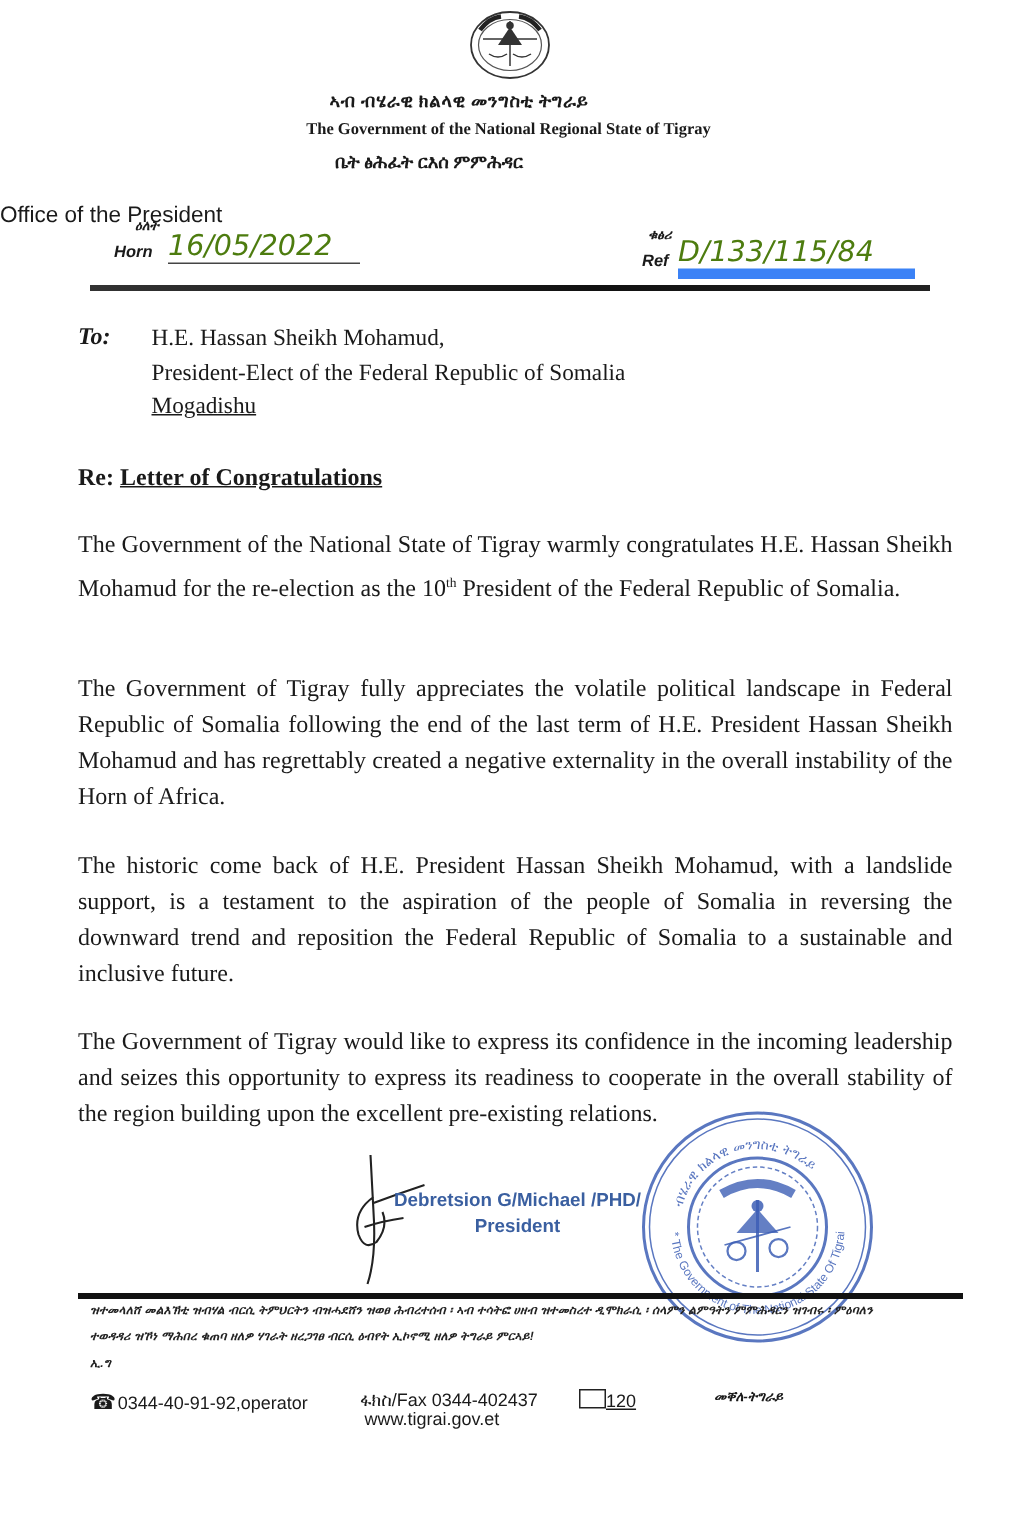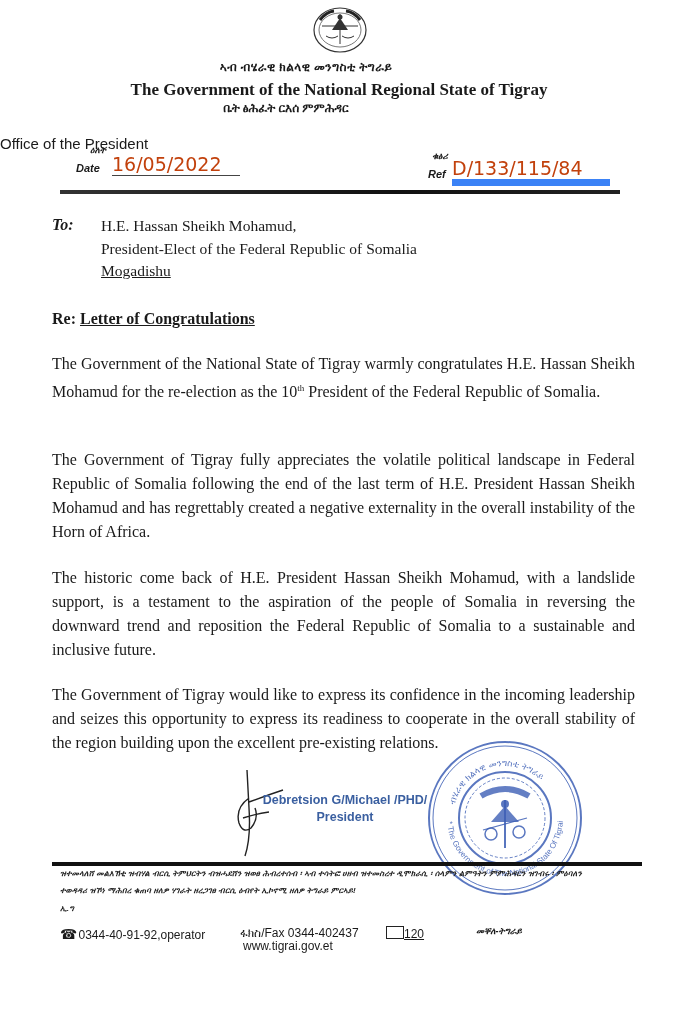--- a/index.html
+++ b/index.html
@@ -1,25 +1,25 @@
 <!DOCTYPE html>
 <html><head>
 <meta charset="utf-8">
 <style>
   html, body { margin: 0; padding: 0; background: #ffffff; }
   body { width: 678px; height: 1024px; position: relative; overflow: hidden; color: #1a1a1a; }
   .abs { position: absolute; }
   .serif { font-family: "Liberation Serif", "DejaVu Serif", serif; }
   .sans { font-family: "Liberation Sans", "DejaVu Sans", sans-serif; }
-  .hand { font-family: "DejaVu Sans", sans-serif; color: #c2410c; }
+  .hand { font-family: "DejaVu Sans", sans-serif; font-style: italic; color: #4d7c0f; }
 
   
   .emblem { left: 312px; top: 6px; width: 56px; height: 50px; }
   .hdr-amh { left: 0; width: 612px; text-align: center; top: 60px; font-size: 12px; font-weight: bold; letter-spacing: 0.5px; }
-  .hdr-gov { left: 0; width: 678px; text-align: center; top: 80px; font-size: 17px; font-weight: bold; }
+  .hdr-gov { left: 0; width: 678px; text-align: center; top: 80px; font-size: 11px; font-weight: bold; }
   .hdr-amh2 { left: 0; width: 572px; text-align: center; top: 101px; font-size: 12px; font-weight: bold; }
   .hdr-office { left: 0; width: 678px; text-align: left; top: 135px; font-size: 15px; }
 
   .small-amh { font-size: 9px; font-weight: bold; font-style: italic; }
   .date-amh { left: 90px; top: 145px; }
   .date-lbl { left: 76px; top: 162px; font-size: 11px; font-weight: bold; font-style: italic; }
   .date-val { left: 112px; top: 153px; font-size: 19px; width: 128px; border-bottom: 1px solid #444; line-height: 22px; }
   .ref-amh { left: 432px; top: 151px; }
   .ref-lbl { left: 428px; top: 168px; font-size: 11px; font-weight: bold; font-style: italic; }
   .ref-val { left: 452px; top: 157px; font-size: 19px; width: 158px; border-bottom: 7px solid #3b82f6; line-height: 22px; }
@@ -77,21 +77,21 @@
     <path d="M14 30 Q20 34 26 30 M30 30 Q36 34 42 30" stroke="#333" stroke-width="1" fill="none"></path>
     <path d="M8 14 Q14 6 22 5 M34 5 Q42 6 48 14" stroke="#222" stroke-width="3" fill="none"></path>
   </svg>
 </div>
 <div class="abs hdr-amh serif">ኣብ ብሄራዊ ክልላዊ መንግስቲ ትግራይ</div>
 <div class="abs hdr-gov serif">The Government of the National Regional State of Tigray</div>
 <div class="abs hdr-amh2 serif">ቤት ፅሕፈት ርእሰ ምምሕዳር</div>
 <div class="abs hdr-office sans">Office of the President</div>
 
 <div class="abs date-amh small-amh sans">ዕለት</div>
-<div class="abs date-lbl sans">Date</div>
+<div class="abs date-lbl sans">Horn</div>
 <div class="abs date-val hand">16/05/2022</div>
 <div class="abs ref-amh small-amh sans">ቁፅሪ</div>
 <div class="abs ref-lbl sans">Ref</div>
 <div class="abs ref-val hand">D/133/115/84</div>
 
 <div class="abs rule-top"></div>
 
 <div class="abs to-lbl serif">To:</div>
 <div class="abs to-line to1 serif">H.E. Hassan Sheikh Mohamud,</div>
 <div class="abs to-line to2 serif">President-Elect of the Federal Republic of Somalia</div>

